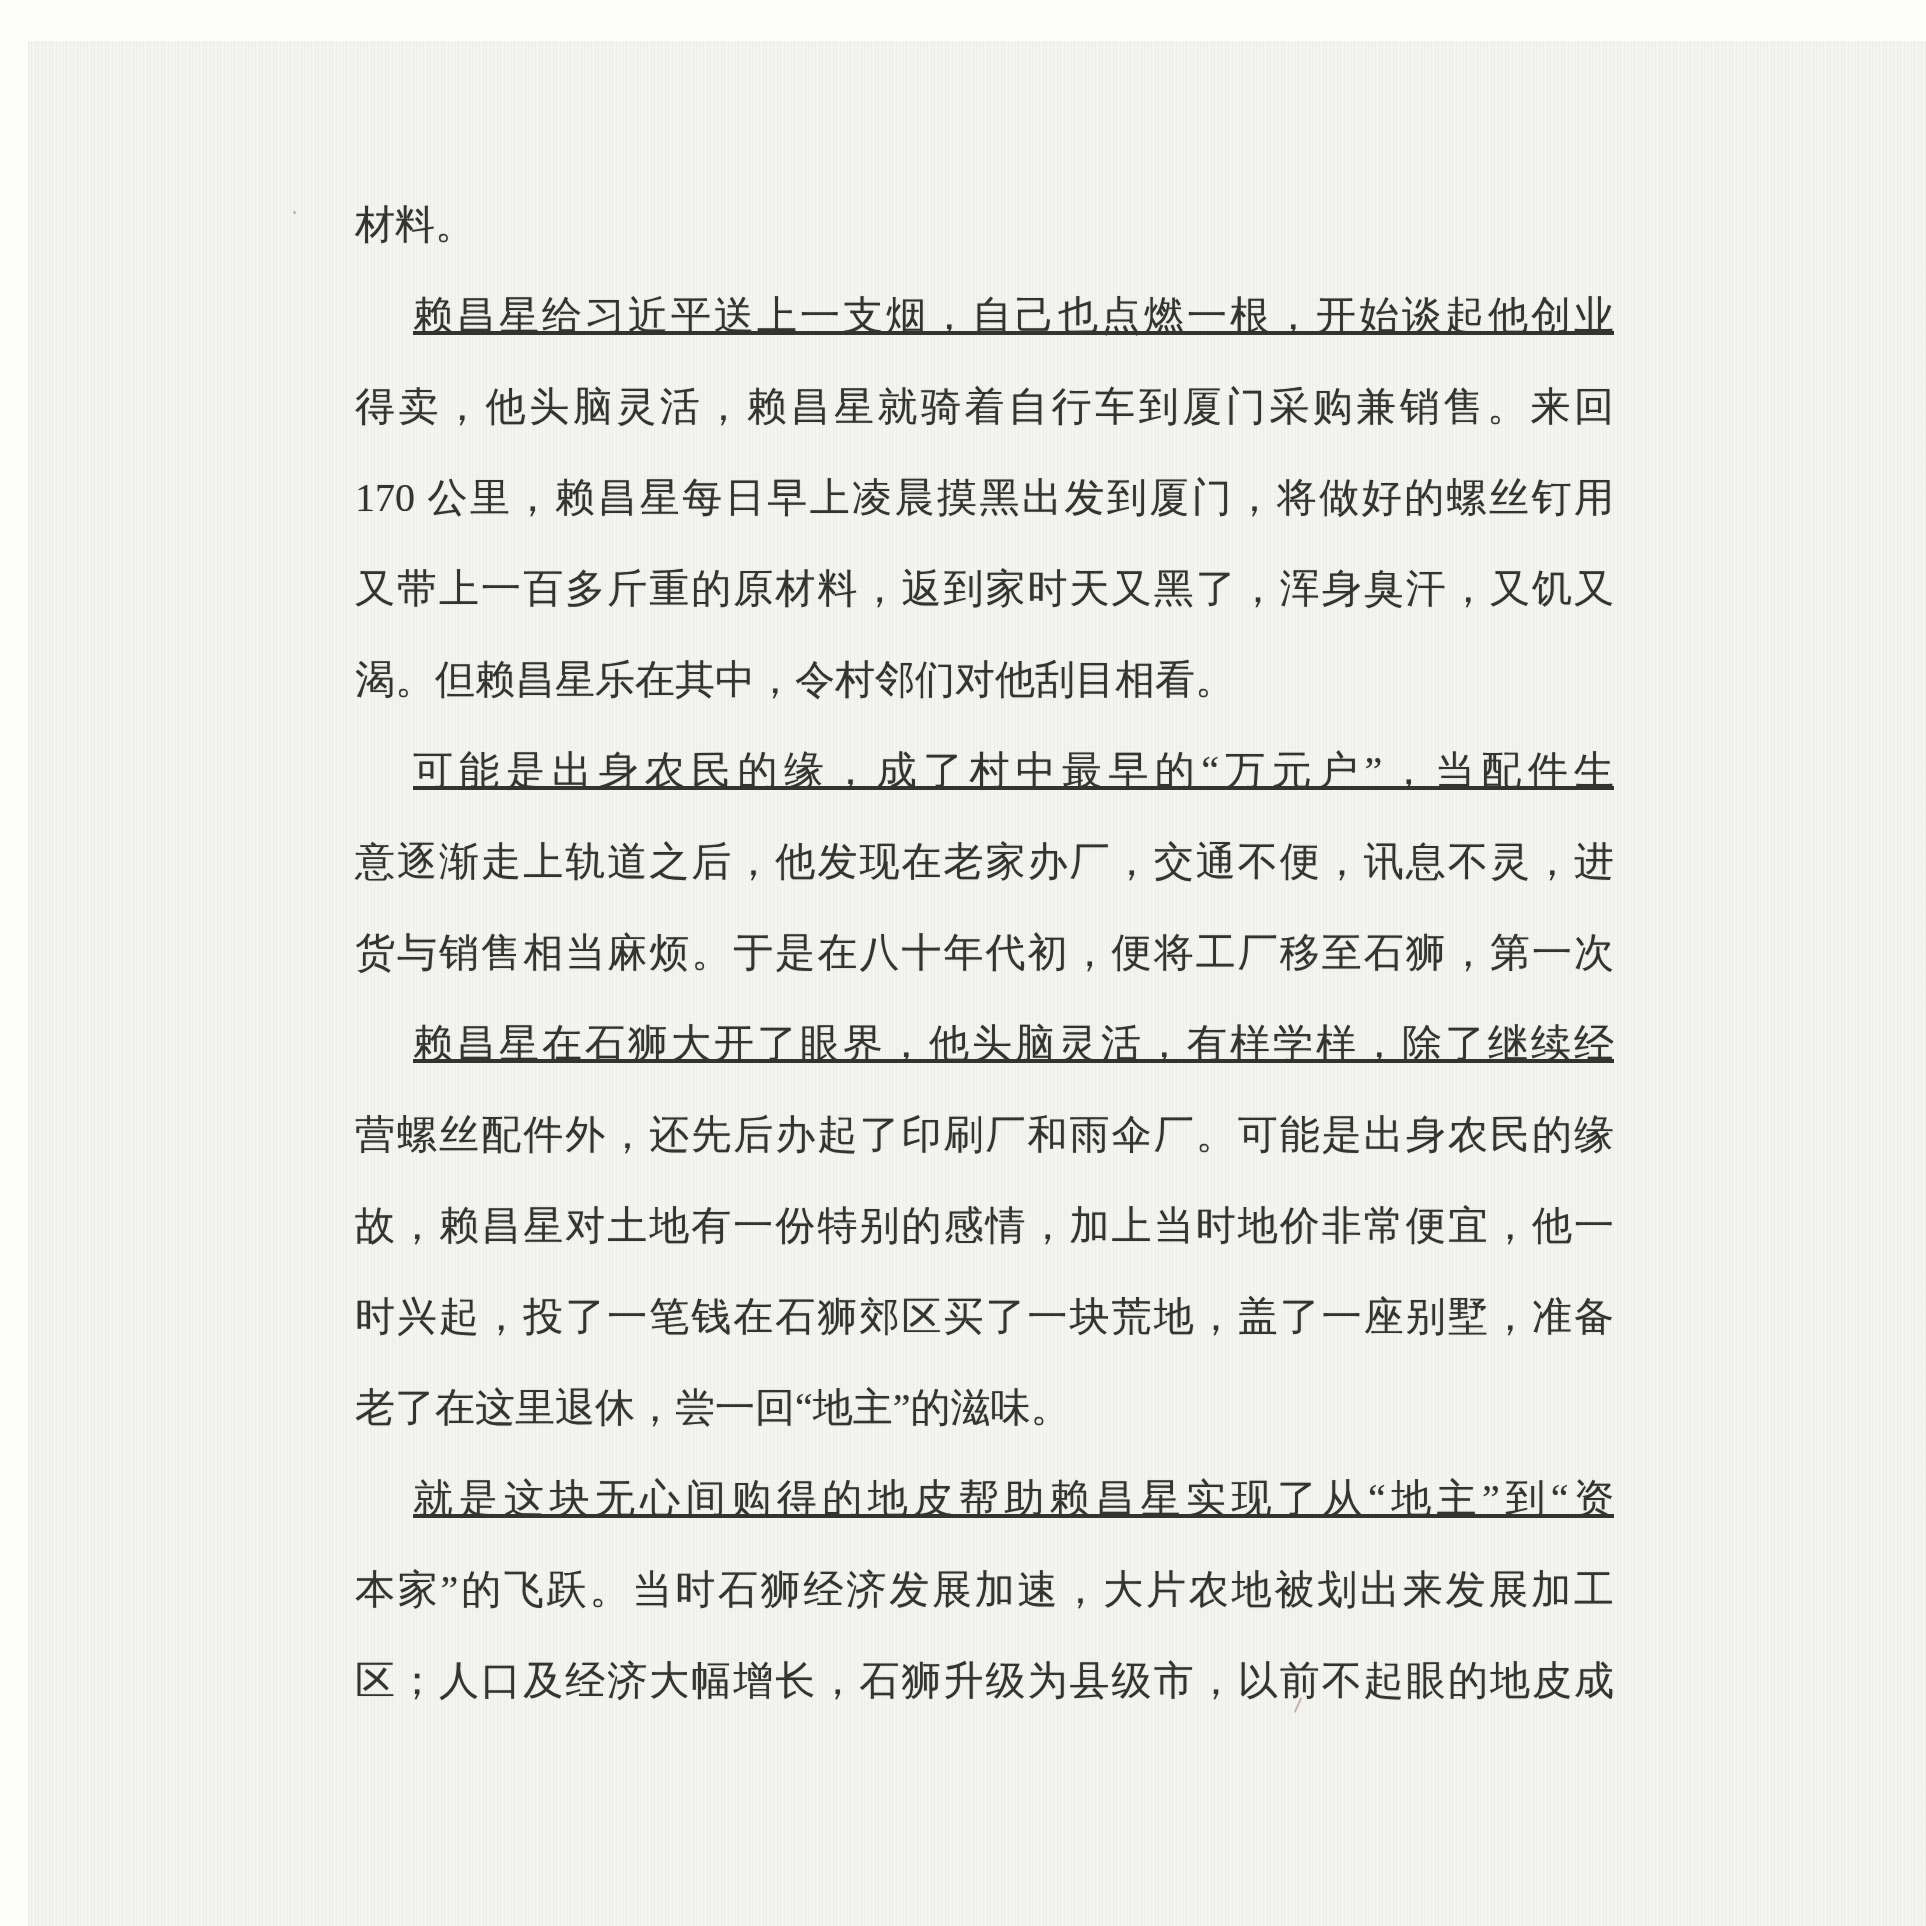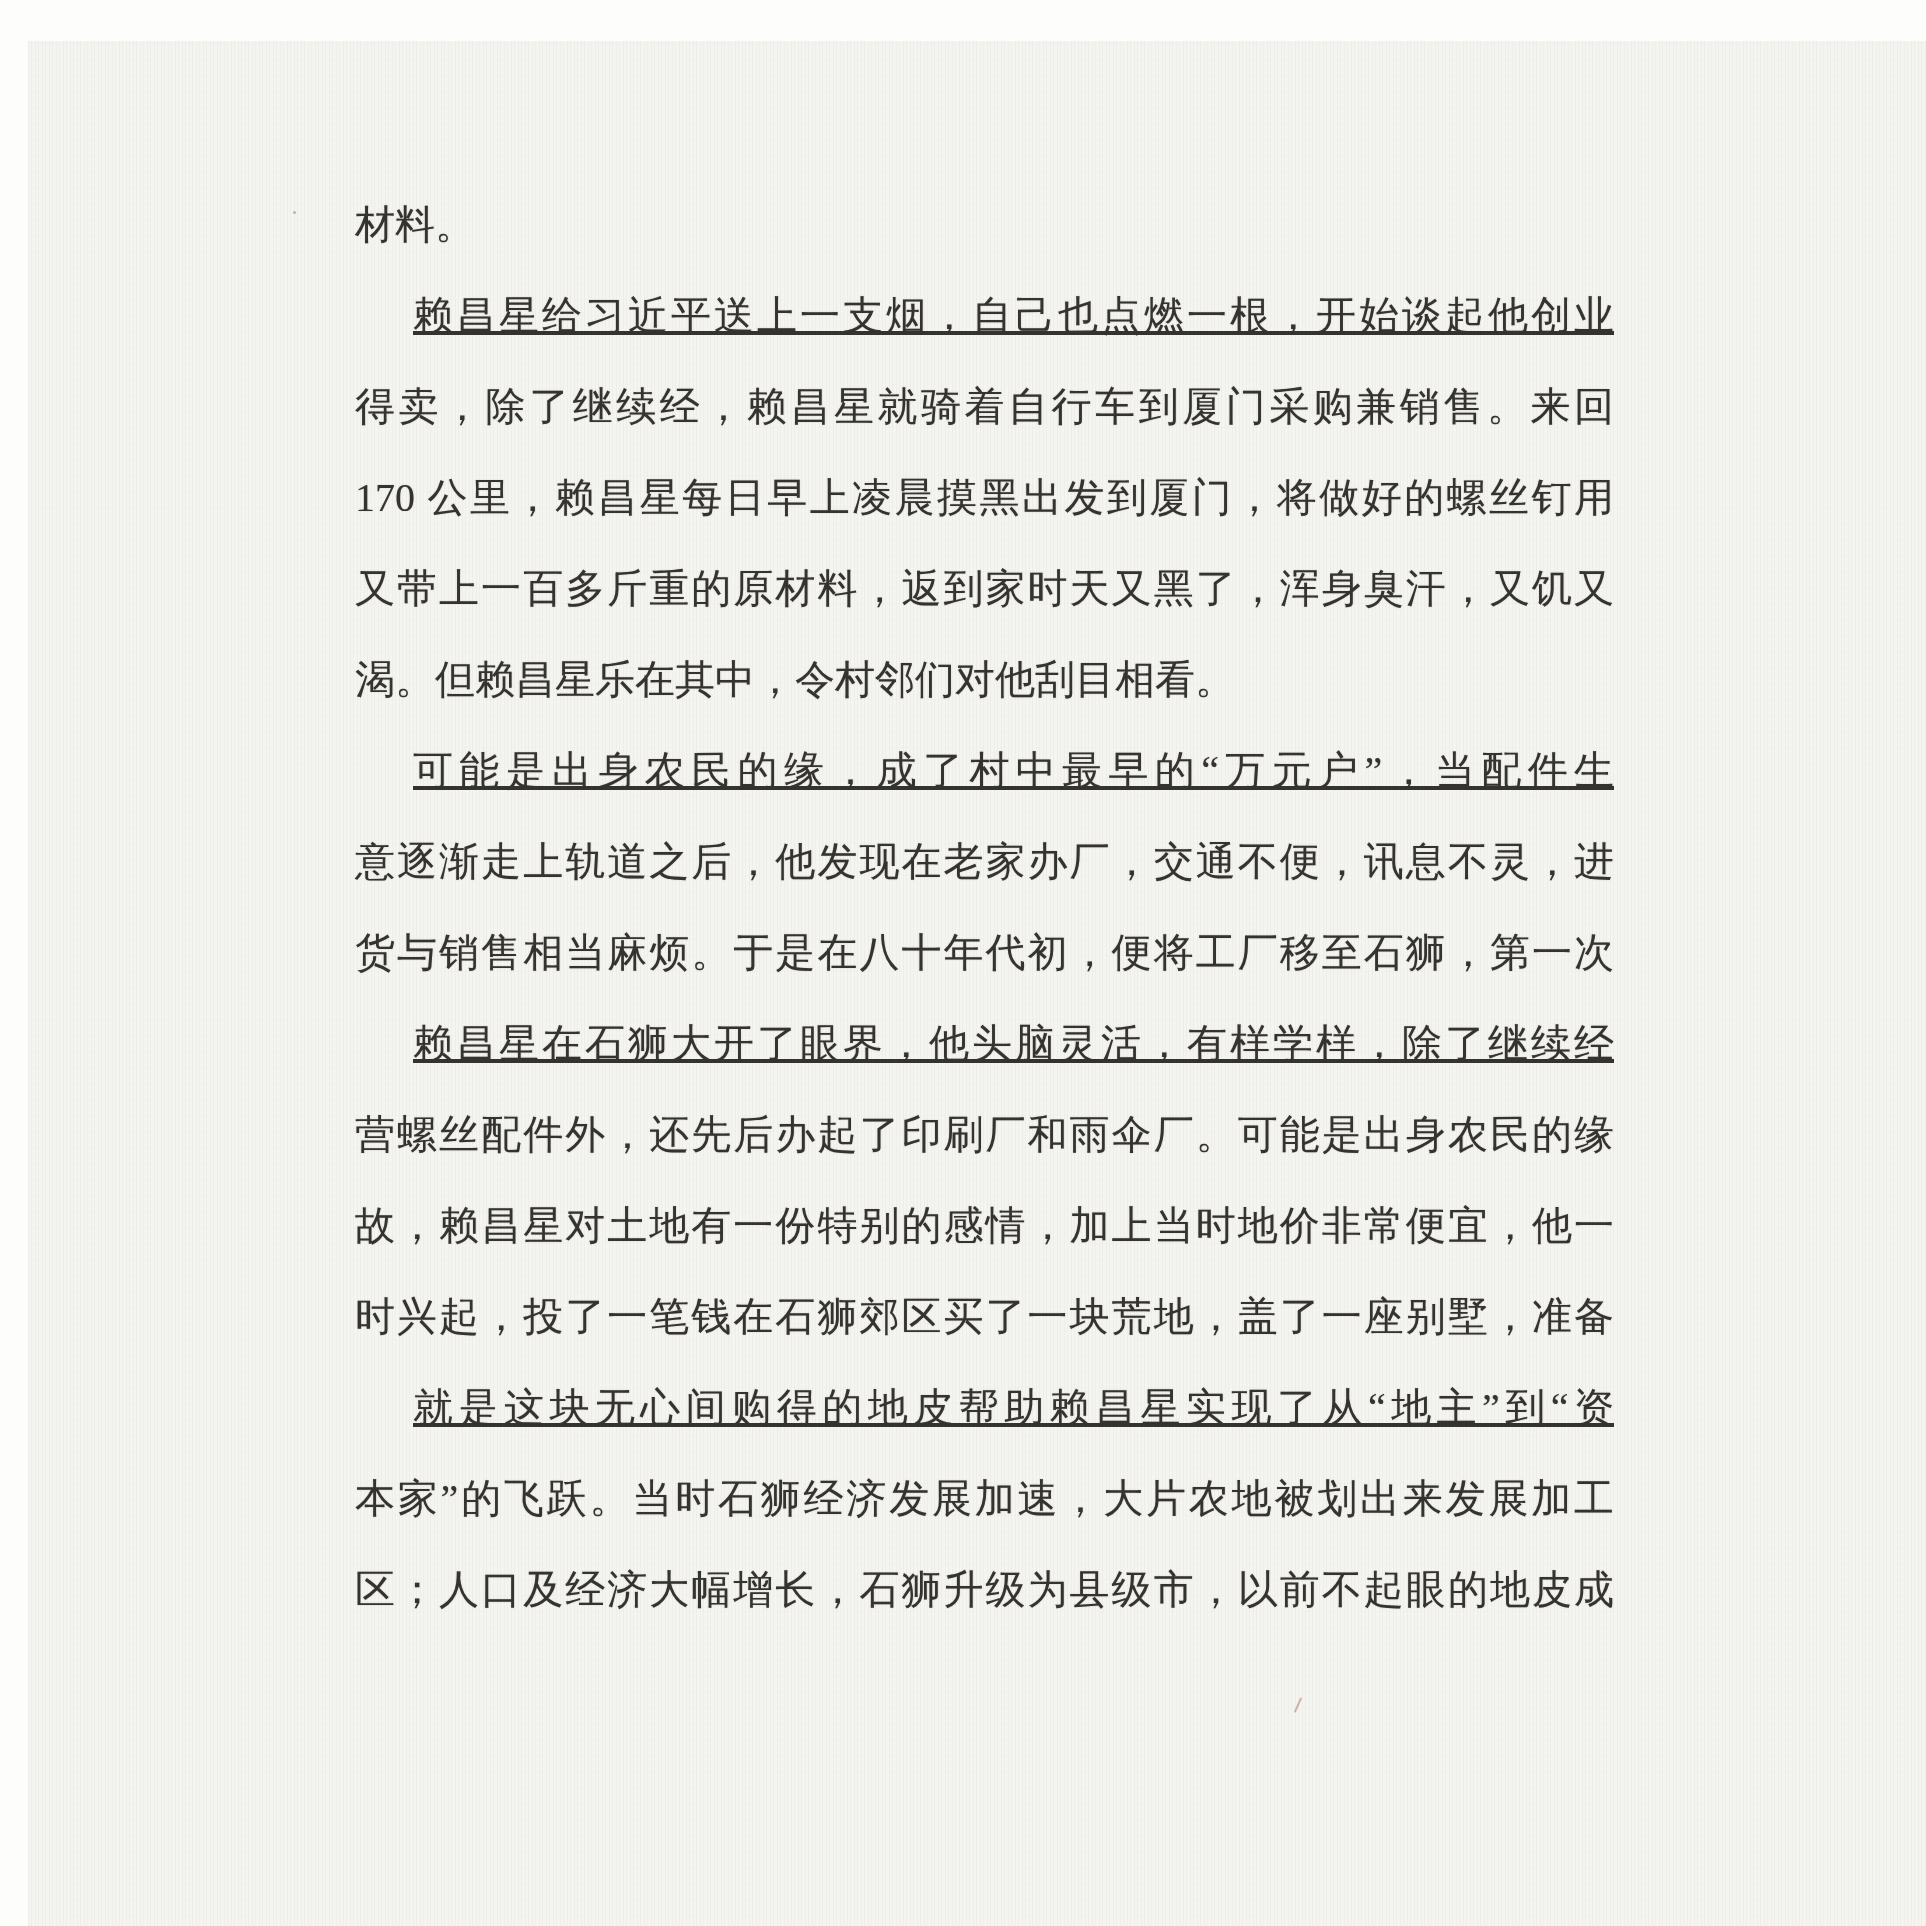--- a/index.html
+++ b/index.html
@@ -82,30 +82,31 @@
 </head>
 <body>
 
 <div class="paper">
   <div class="scan-dot"></div>
 </div>
 
 <div class="text-block">
     <div class="line short">材料。</div>
     <div class="line indent">赖昌星给习近平送上一支烟，自己也点燃一根，开始谈起他创业</div>
-    <div class="line">得卖，除了继续经，赖昌星就骑着自行车到厦门采购兼销售。来回</div>
+    <div class="line">得卖，他头脑灵活，赖昌星就骑着自行车到厦门采购兼销售。来回</div>
     <div class="line">170 公里，赖昌星每日早上凌晨摸黑出发到厦门，将做好的螺丝钉用</div>
     <div class="line">又带上一百多斤重的原材料，返到家时天又黑了，浑身臭汗，又饥又</div>
     <div class="line short">渴。但赖昌星乐在其中，令村邻们对他刮目相看。</div>
     <div class="line indent">可能是出身农民的缘，成了村中最早的“万元户”，当配件生</div>
     <div class="line">意逐渐走上轨道之后，他发现在老家办厂，交通不便，讯息不灵，进</div>
     <div class="line">货与销售相当麻烦。于是在八十年代初，便将工厂移至石狮，第一次</div>
     <div class="line indent">赖昌星在石狮大开了眼界，他头脑灵活，有样学样，除了继续经</div>
     <div class="line">营螺丝配件外，还先后办起了印刷厂和雨伞厂。可能是出身农民的缘</div>
     <div class="line">故，赖昌星对土地有一份特别的感情，加上当时地价非常便宜，他一</div>
     <div class="line">时兴起，投了一笔钱在石狮郊区买了一块荒地，盖了一座别墅，准备</div>
+    <div class="line short">老了在这里退休，尝一回“地主”的滋味。</div>
     <div class="line indent">就是这块无心间购得的地皮帮助赖昌星实现了从“地主”到“资</div>
     <div class="line">本家”的飞跃。当时石狮经济发展加速，大片农地被划出来发展加工</div>
     <div class="line">区；人口及经济大幅增长，石狮升级为县级市，以前不起眼的地皮成</div>
   </div>
 
 <div class="scan-speck"></div>
 
 
 </body></html>

